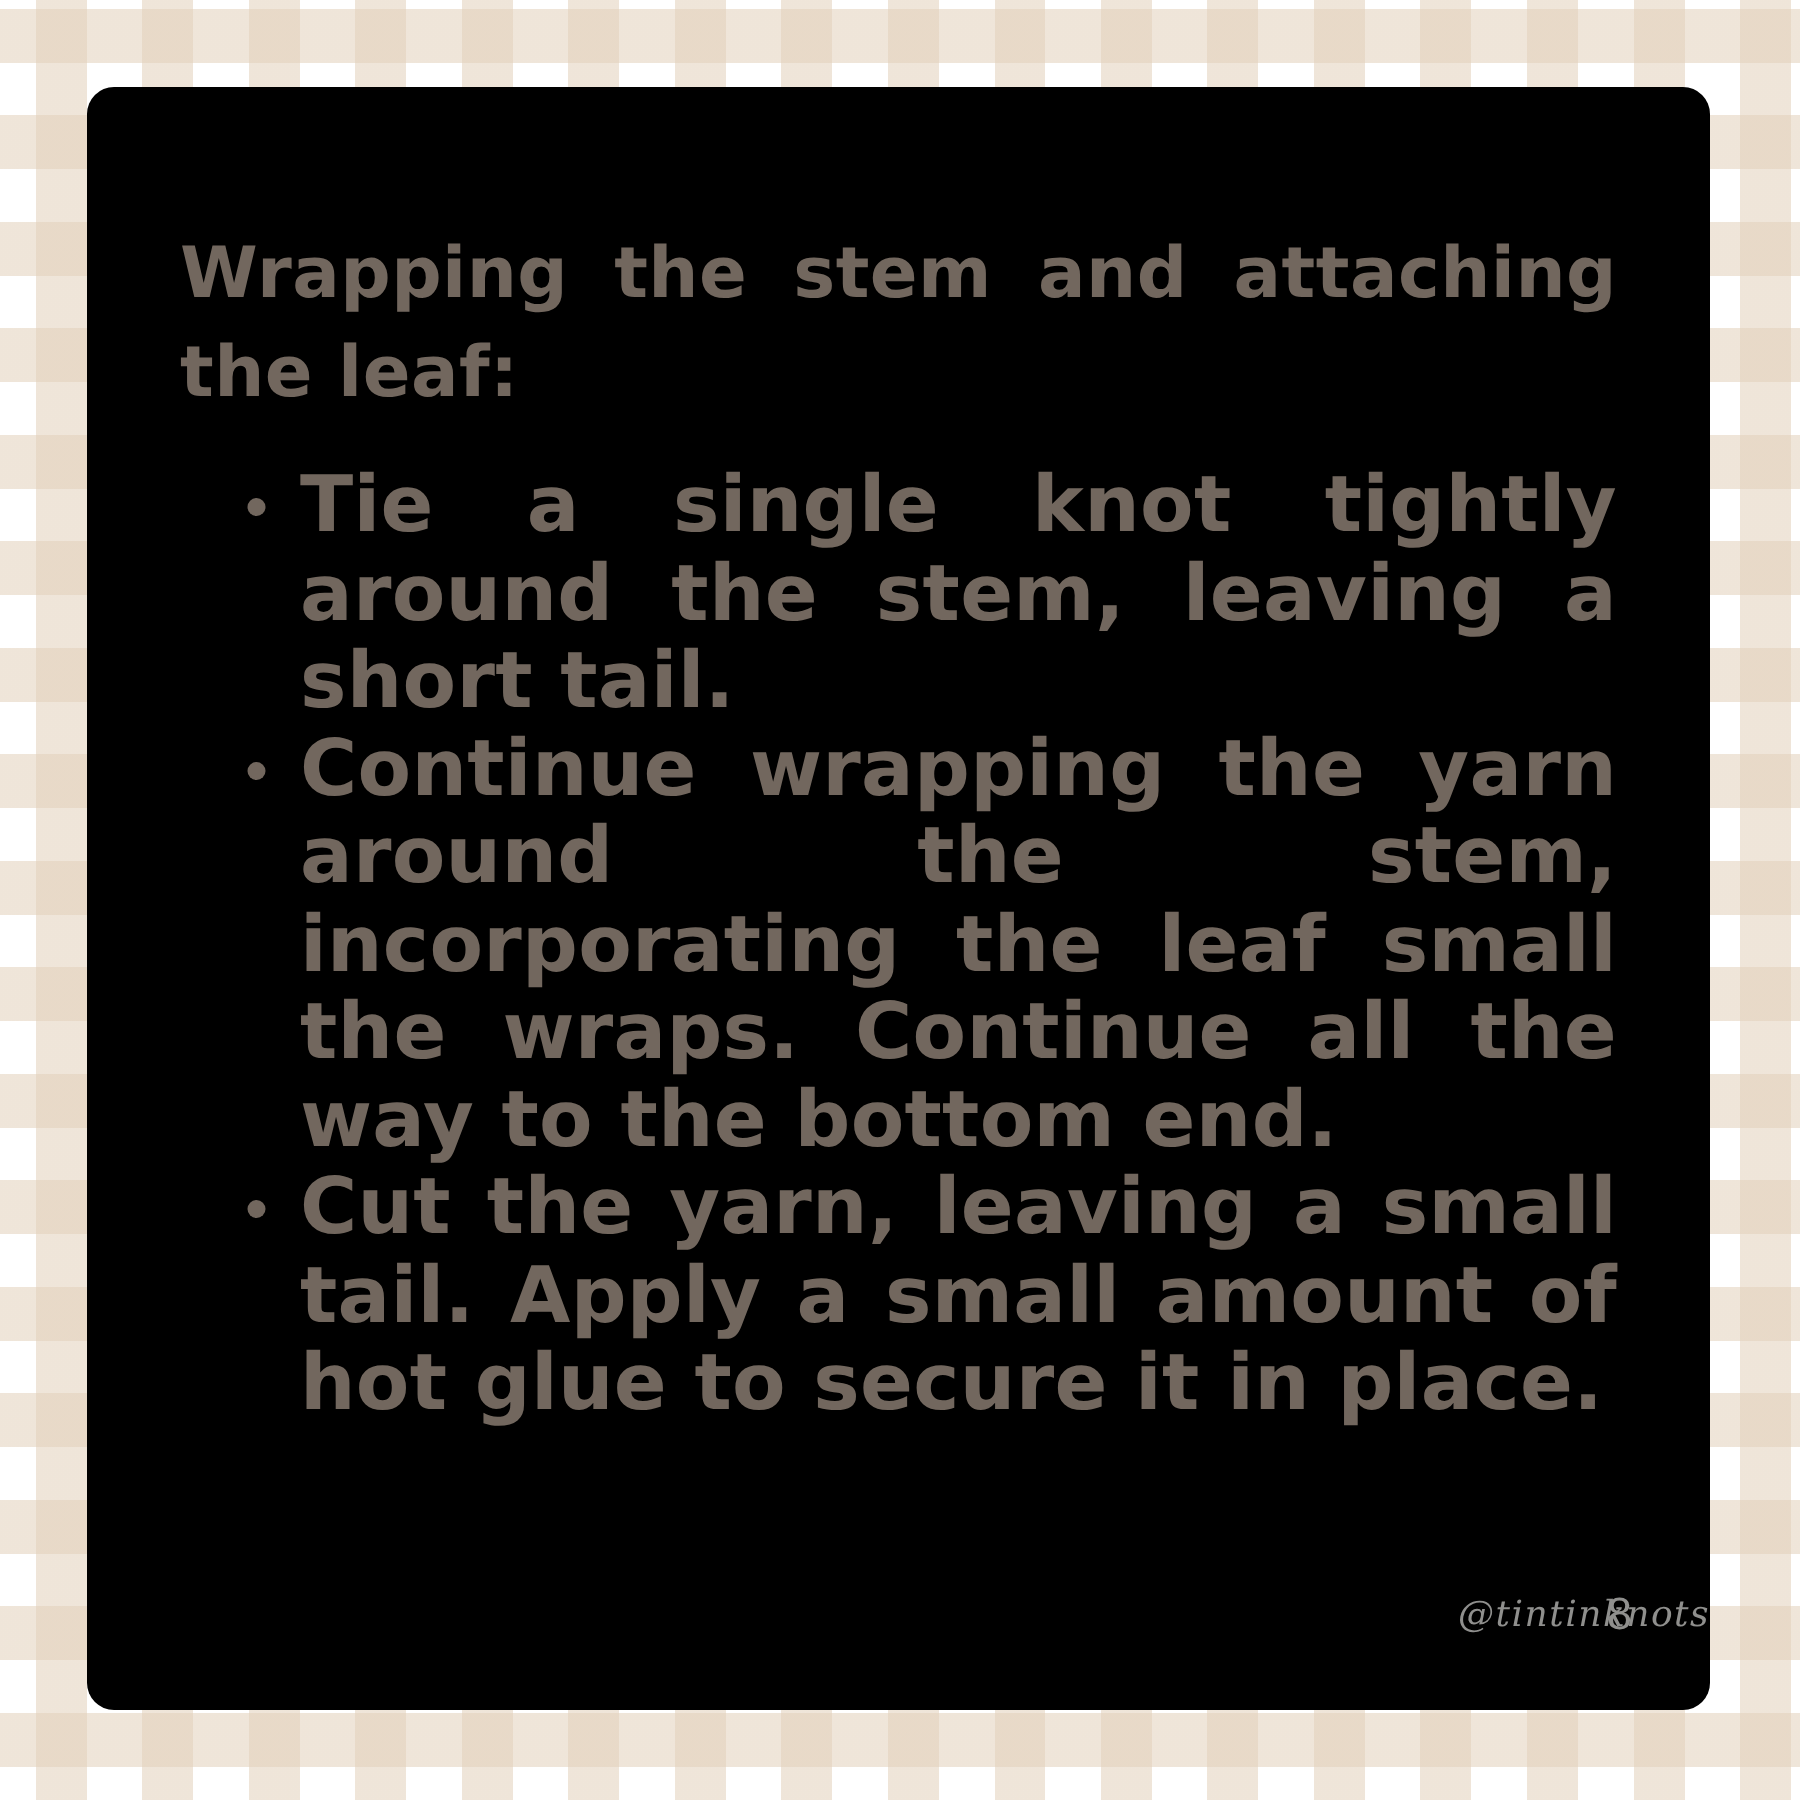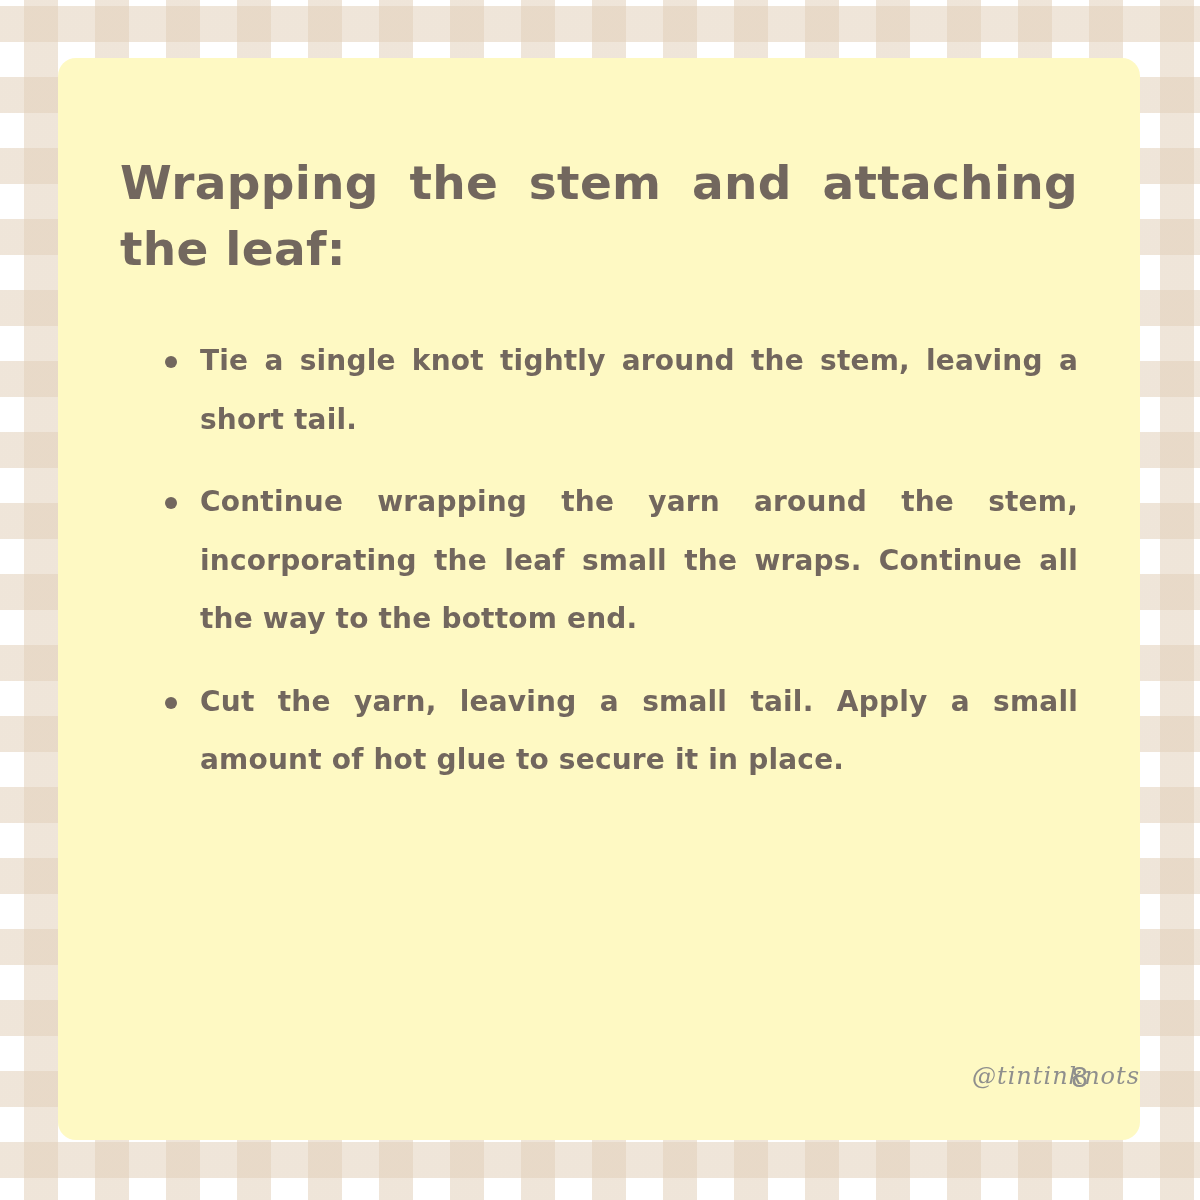--- a/index.html
+++ b/index.html
@@ -28,21 +28,21 @@
           rgba(226, 208, 186, 0.0) 58px,
           rgba(226, 208, 186, 0.0) 71px);
       font-family: "DejaVu Sans", sans-serif;
     }
     .card {
       position: absolute;
       left: 58px;
       top: 58px;
       width: 1082px;
       height: 1082px;
-      background: #fef9c3;
+      background: #000000;
       border-radius: 18px;
     }
     .title {
       position: absolute;
       left: 62px;
       top: 92px;
       width: 958px;
       margin: 0;
       font-family: "DejaVu Sans", sans-serif;
       font-weight: bold;
@@ -59,27 +59,26 @@
       top: 250px;
       width: 878px;
       margin: 0;
       padding: 0;
       list-style: none;
     }
     .step {
       position: relative;
       font-family: "DejaVu Sans", sans-serif;
       font-weight: bold;
-      font-size: 28px;
+      font-size: 52px;
       line-height: 58.5px;
       color: #72675e;
       text-align: justify;
       text-align-last: left;
       letter-spacing: 0.2px;
-      margin-top: 24px;
     }
     .bullet {
       position: absolute;
       left: -35px;
       top: 24px;
       width: 12px;
       height: 12px;
       border-radius: 50%;
       background: #72675e;
     }

